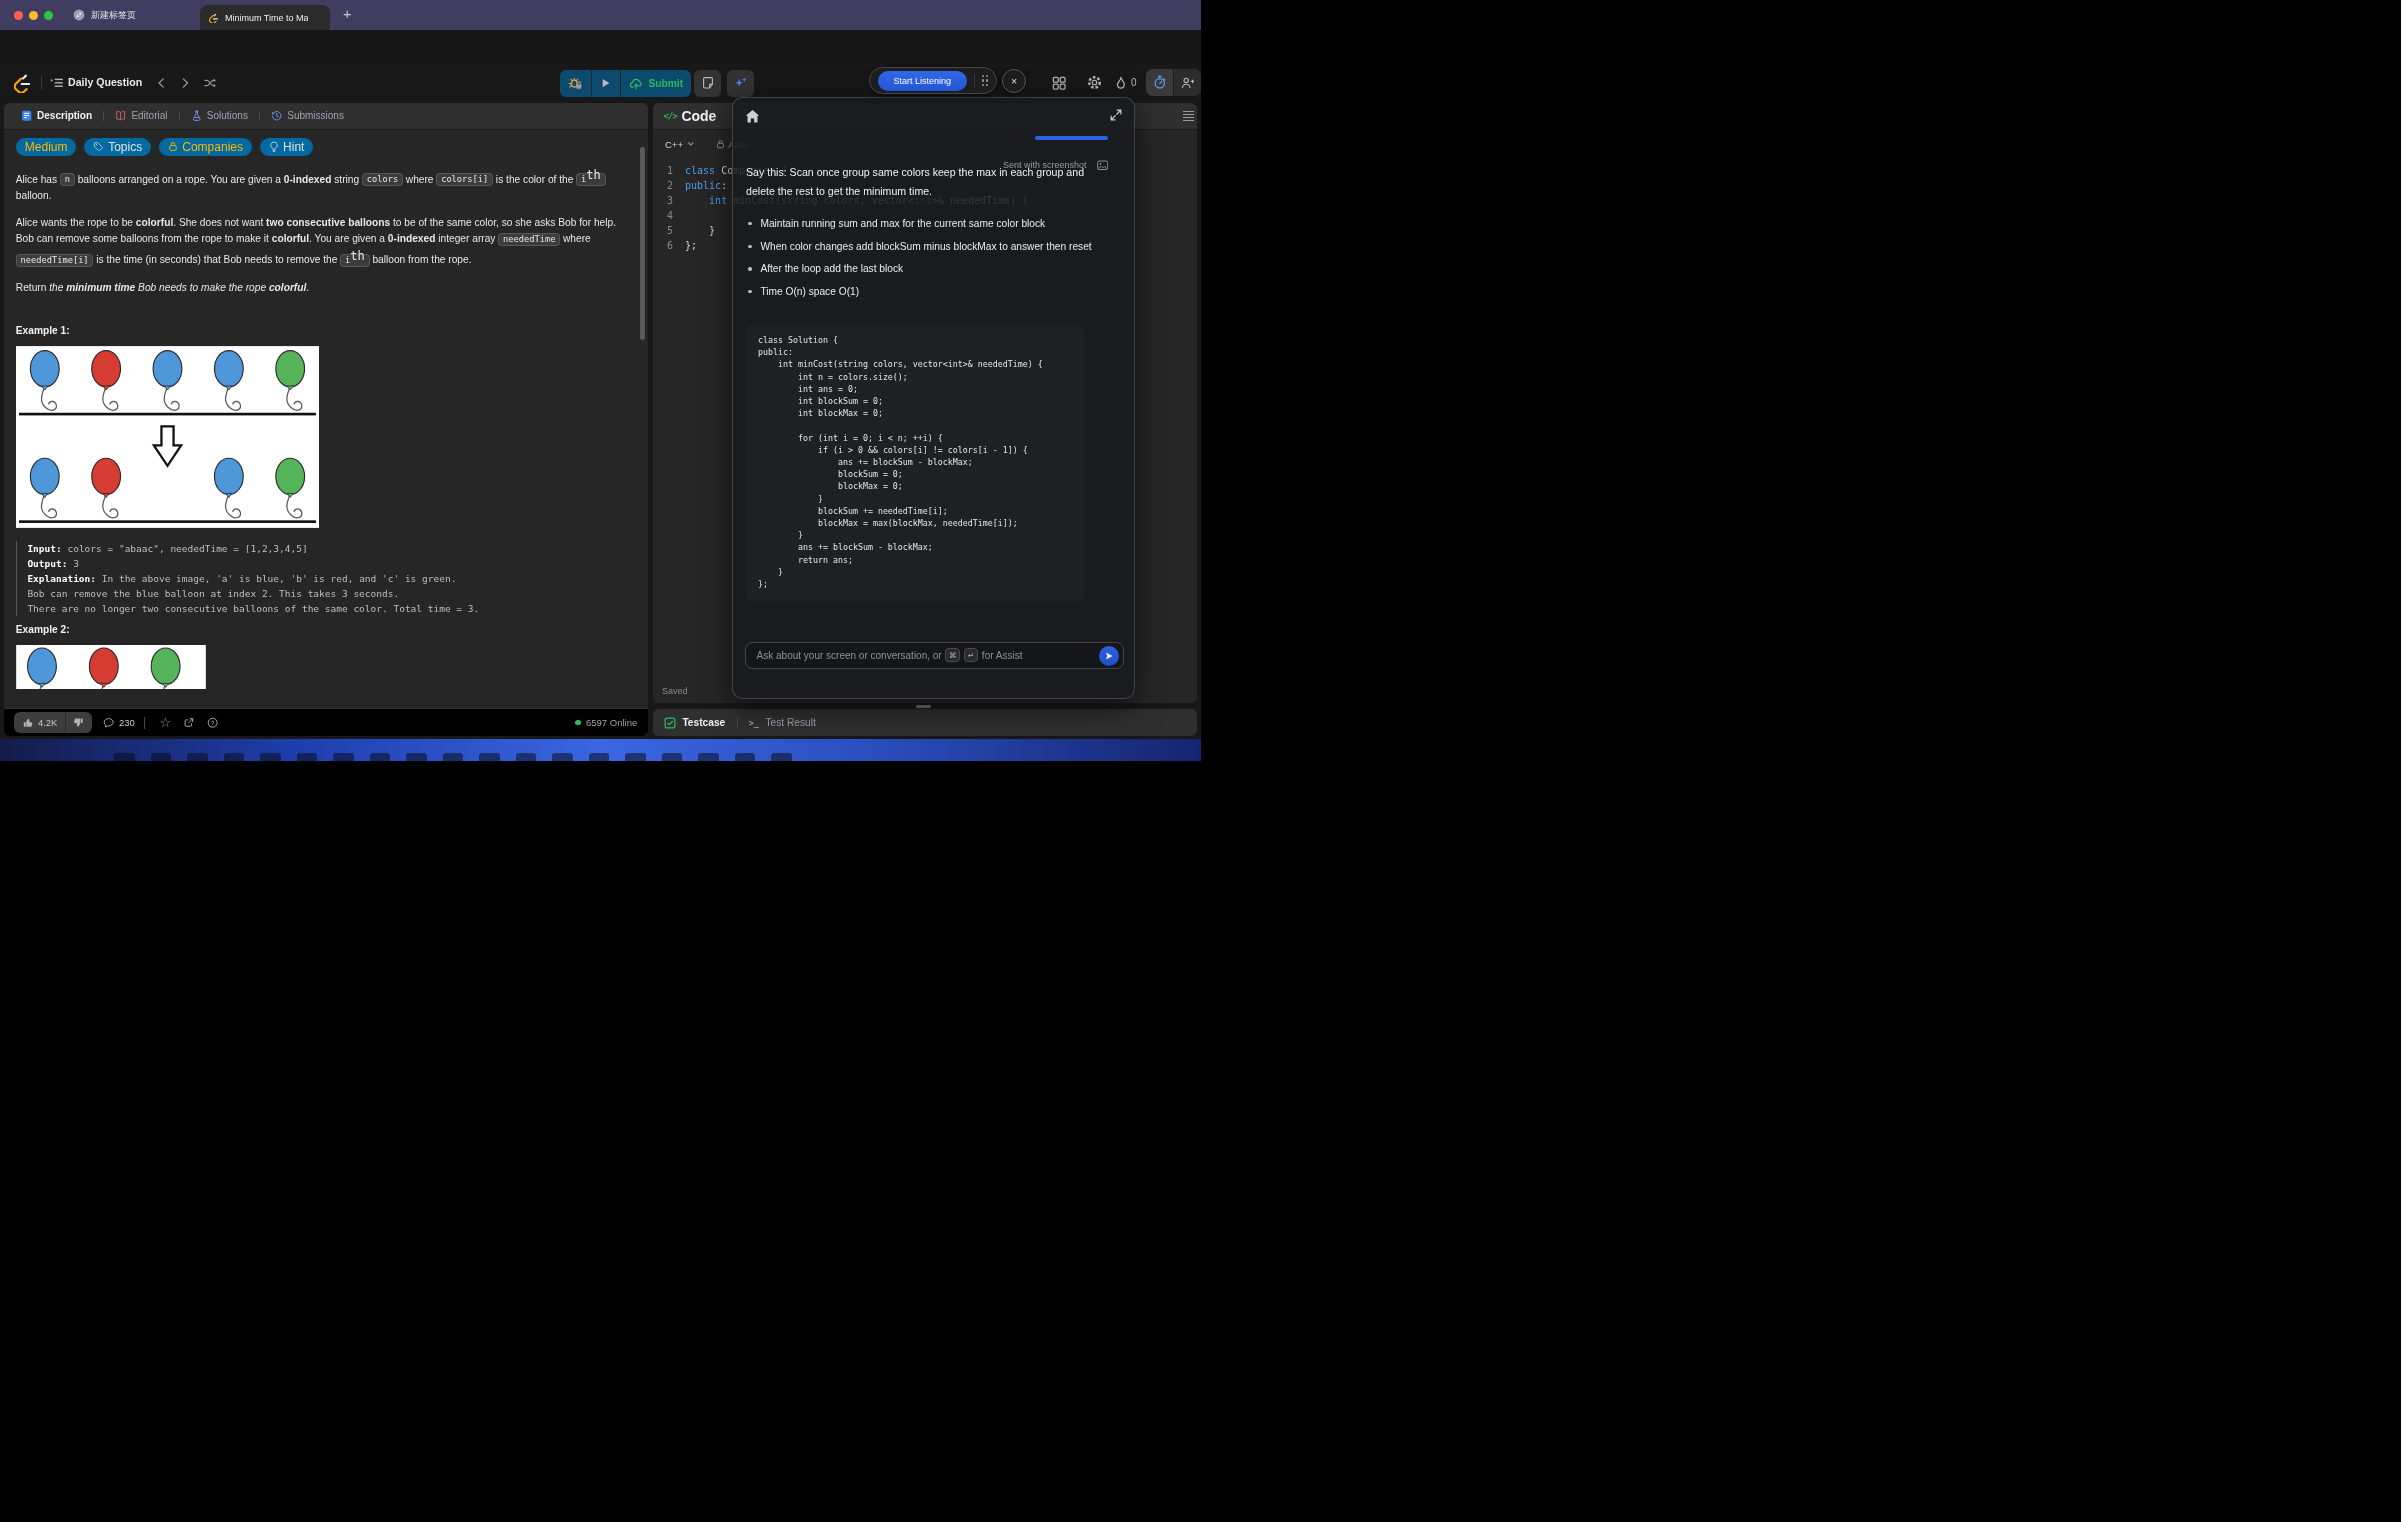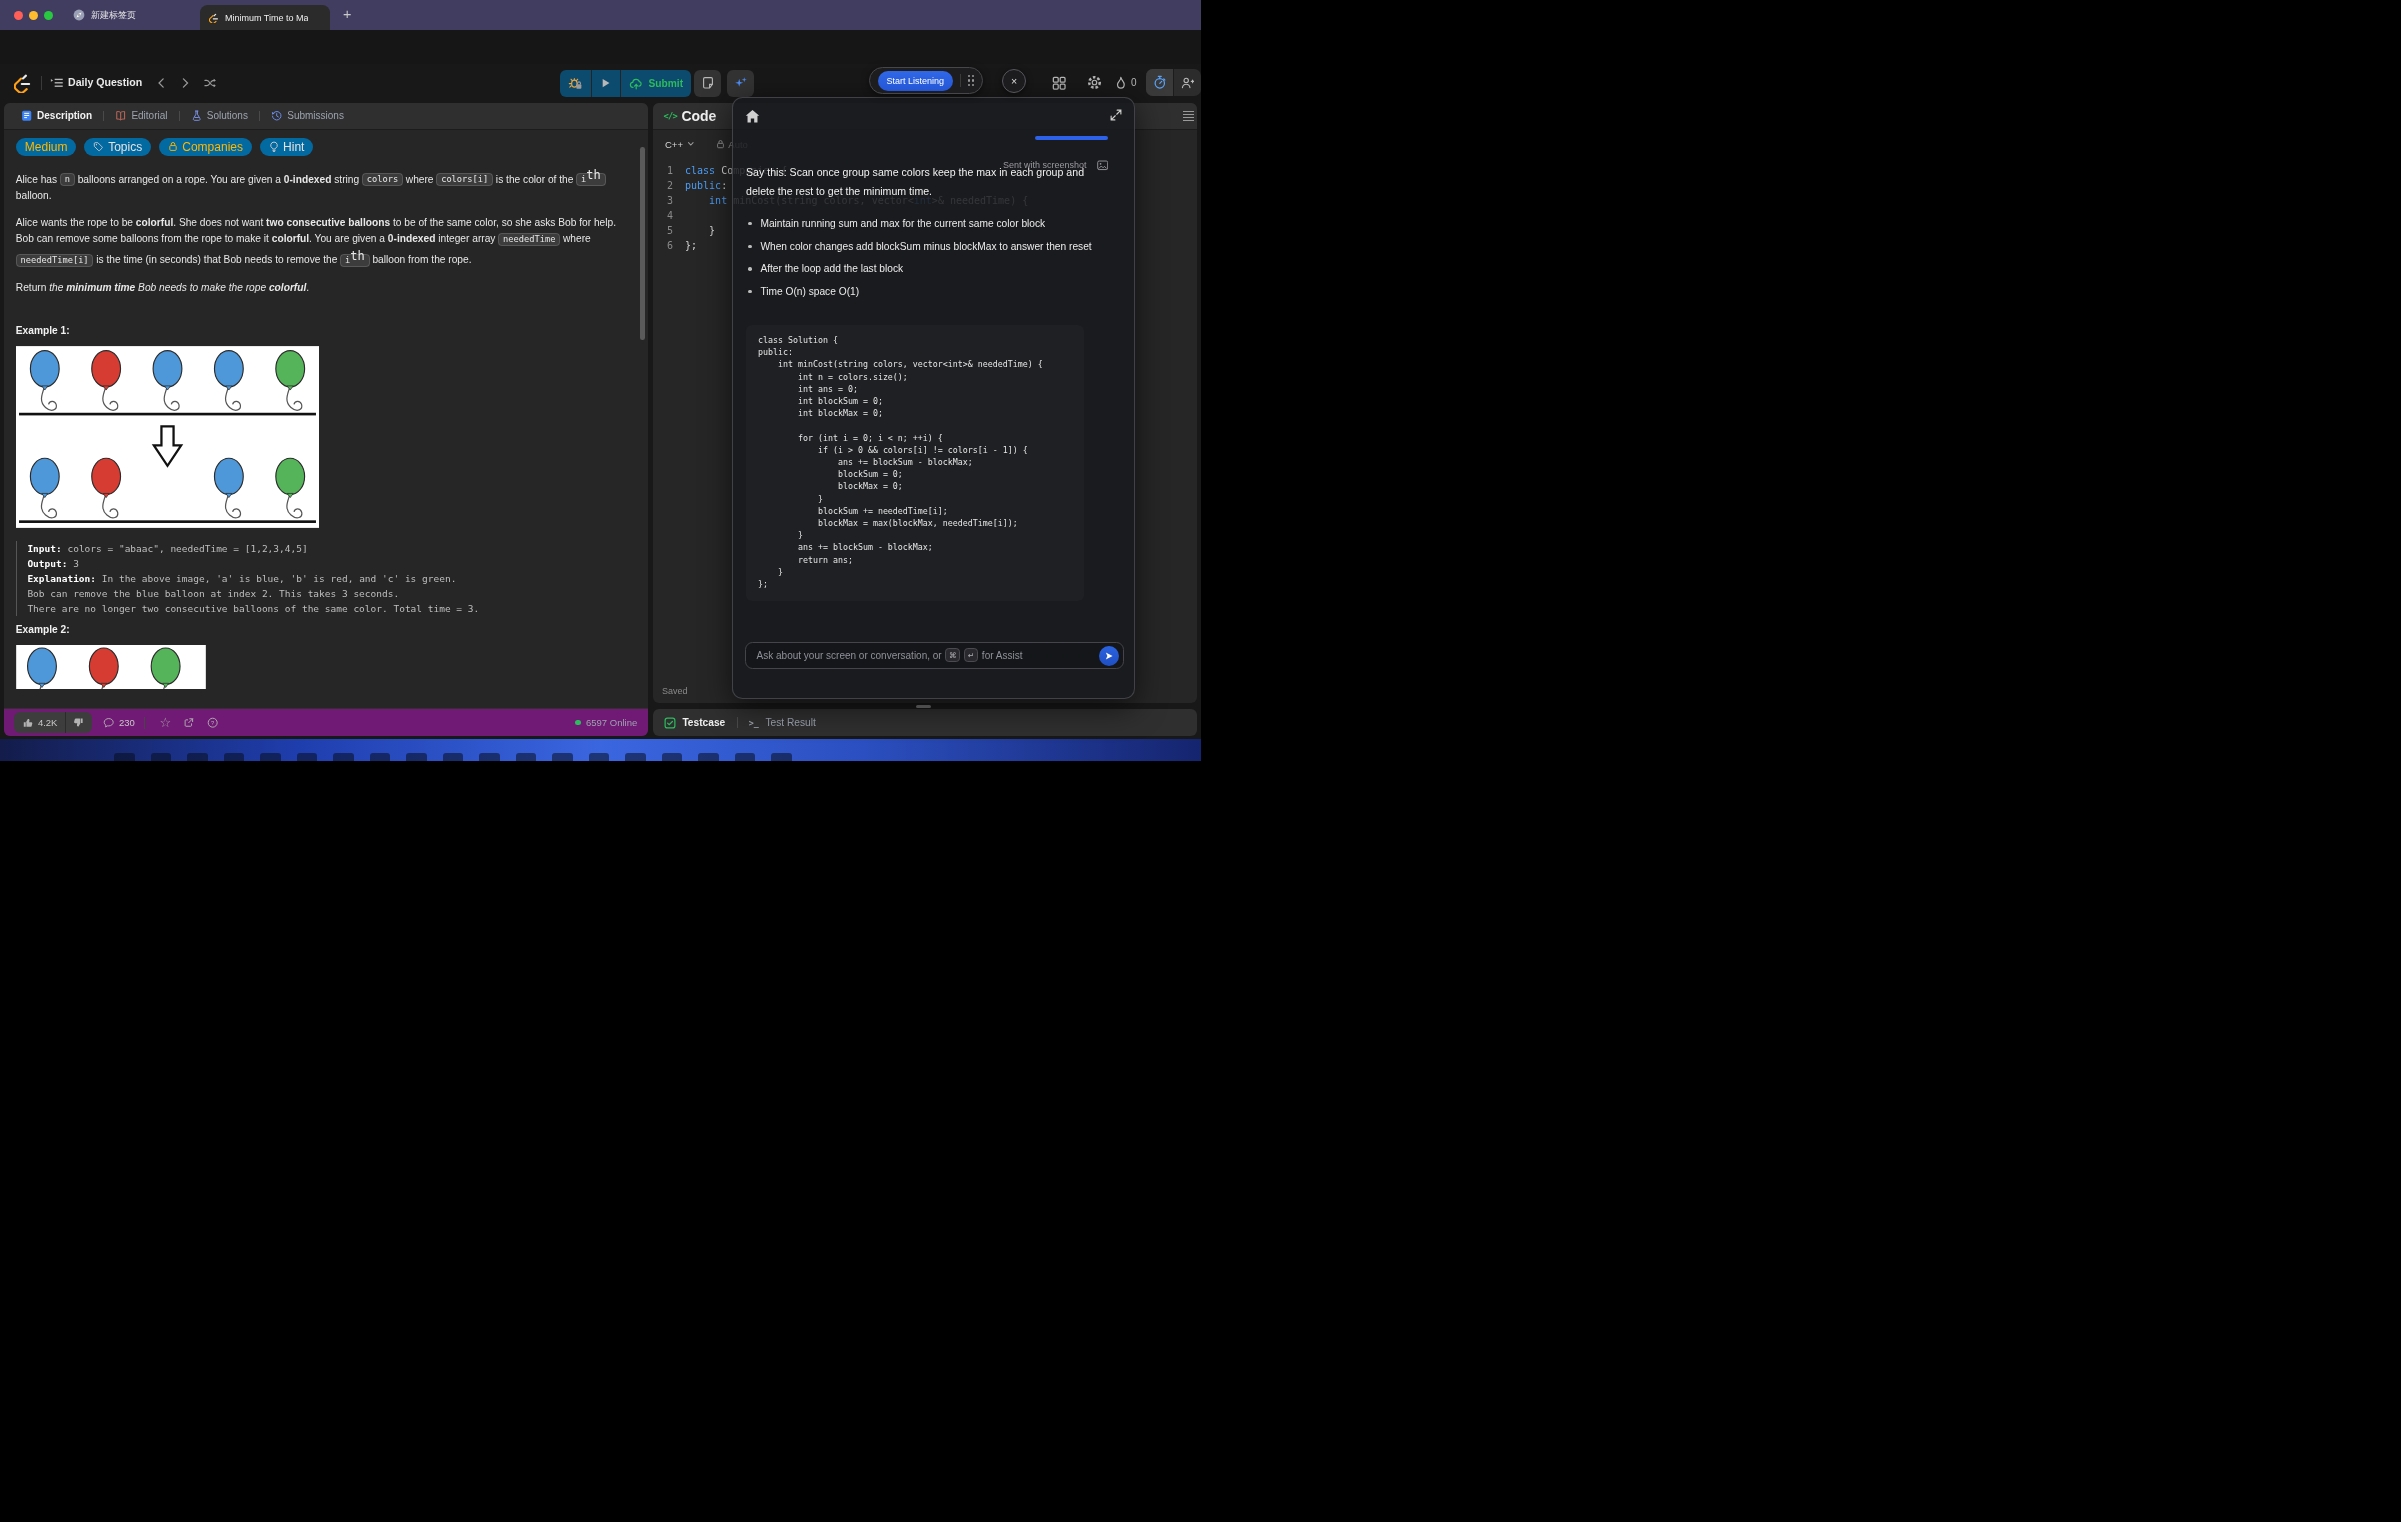--- a/index.html
+++ b/index.html
@@ -23,21 +23,21 @@
   .desktop{position:absolute;left:0;top:64px;width:1201px;height:675px;background:#181818}
   .hdr-item{position:absolute;display:flex;align-items:center}
   .hdr-title{left:68px;top:12px;color:#eaeaea;font-size:10.6px;font-weight:600}
   .vdiv{position:absolute;width:0.8px;background:#3a3a3a}
   .btn-group{position:absolute;left:560px;top:6px;height:26.5px;display:flex;background:#0c4a6e;border-radius:6px;overflow:hidden}
   .btn-group .seg{display:flex;align-items:center;justify-content:center;padding:0 8.3px}
   .btn-group .segdiv{width:0.8px;background:#242424}
   .submit-txt{color:#2cbb5d;font-weight:700;font-size:10.2px;margin-left:5.3px}
   .sq-btn{position:absolute;top:6px;width:27px;height:26.5px;background:#333;border-radius:6px;display:flex;align-items:center;justify-content:center}
   .listen-bar{position:absolute;left:869px;top:3px;height:27px;background:#1d1d1f;border:0.8px solid #47474b;border-radius:13.6px;display:flex;align-items:center;padding:0 7.6px;gap:6.8px;box-shadow:0 1.5px 7.6px rgba(0,0,0,.5);z-index:45}
-  .listen-pill{height:20px;border-radius:10px;background:linear-gradient(#3068e8,#2356d6);color:#fff;font-size:9px;display:flex;align-items:center;padding:0 9px;white-space:nowrap}
+  .listen-pill{height:20px;border-radius:10px;background:linear-gradient(#3068e8,#2356d6);color:#fff;font-size:9px;display:flex;align-items:center;padding:0 16px;white-space:nowrap}
   .grip{display:grid;grid-template-columns:repeat(2,2.3px);grid-auto-rows:2.3px;gap:2.3px}
   .grip i{background:#9a9a9e;border-radius:50%}
   .x-circle{position:absolute;left:1002px;top:4.5px;width:24px;height:24px;border-radius:50%;background:#1c1c1f;border:0.8px solid #57575c;color:#ddd;font-size:10.6px;display:flex;align-items:center;justify-content:center;z-index:45;box-shadow:0 1.5px 6px rgba(0,0,0,.5)}
   .t-group{position:absolute;left:1146px;top:5.3px;width:55px;height:27px;border-radius:6.8px;background:#2c2c2c;display:flex;overflow:hidden}
   .t-cell{width:27px;display:flex;align-items:center;justify-content:center}
   .t-act{background:#3a3a3a}
   .streak-num{color:#b8b8b8;font-size:10px}
 
   
   .left-panel{position:absolute;left:3.8px;top:39px;width:644px;height:633px;background:#262626;border-radius:6px;overflow:hidden}
@@ -51,21 +51,21 @@
   .pill{height:18px;border-radius:10.6px;background:#0369a1;display:flex;align-items:center;gap:4.5px;padding:0 9px;font-size:12px;color:#e3e3e3}
   .pill.yel{color:#ffb800}
   .para{margin-top:11.4px;font-size:10.2px;line-height:16px;color:#e8e8e8}
   .chip{font-family:"DejaVu Sans Mono",monospace;font-size:8.7px;background:rgba(255,255,255,.10);border:0.8px solid rgba(255,255,255,.14);border-radius:3.8px;padding:0.4px 3.8px;color:#e8e8e8}
   .chip sup{font-size:12px}
   .ex-h{margin-top:29px;font-size:10.2px;font-weight:700;color:#f2f2f2}
   .ex-img{margin-top:10px}
   .io{margin-top:13px;border-left:1.5px solid #565656;padding-left:10.6px}
   .exline{font-family:"DejaVu Sans Mono",monospace;font-size:9.5px;line-height:15px;color:#bfbfbf;white-space:pre-wrap}
   .exline strong{color:#fff}
-  .lp-footer{position:absolute;left:0;right:0;bottom:0;height:28px;background:#701a75;border-top:0.8px solid #313131;display:flex;align-items:center;padding:0 10.6px;color:#a3a3a3}
+  .lp-footer{position:absolute;left:0;right:0;bottom:0;height:28px;background:#000000;border-top:0.8px solid #313131;display:flex;align-items:center;padding:0 10.6px;color:#a3a3a3}
   .vote{display:flex;height:21px;background:#3d3d3d;border-radius:6px;overflow:hidden;align-items:stretch}
   .vote .vs{display:flex;align-items:center;gap:4.5px;padding:0 7.6px;font-size:9.5px;color:#c9c9c9}
   .vote .vd{width:0.8px;background:#2b2b2b}
   .fgrp{display:flex;align-items:center;gap:4.5px;font-size:9.5px;color:#c9c9c9;margin-left:10.6px}
   .fdiv{width:0.8px;height:12px;background:#454545;margin:0 9px}
   .fic{margin:0 6px;display:flex;align-items:center}
   .online{margin-left:auto;display:flex;align-items:center;gap:5.3px;font-size:9.5px;color:#9ca3af}
   .dot{width:5.3px;height:5.3px;border-radius:50%;background:#2cbb5d}
   .lp-sb{position:absolute;right:3px;top:44px;width:4.5px;height:193px;border-radius:2.3px;background:#5a5a5a}
   .star{font-size:13px;color:#a3a3a3;line-height:1}

